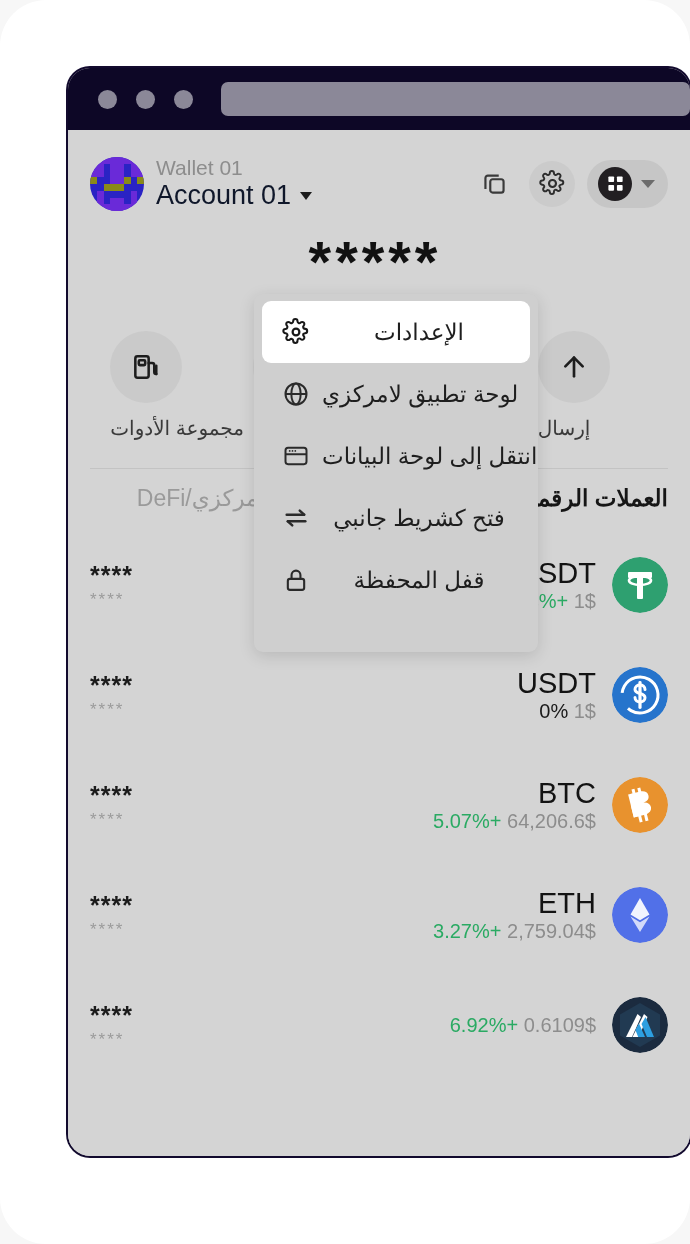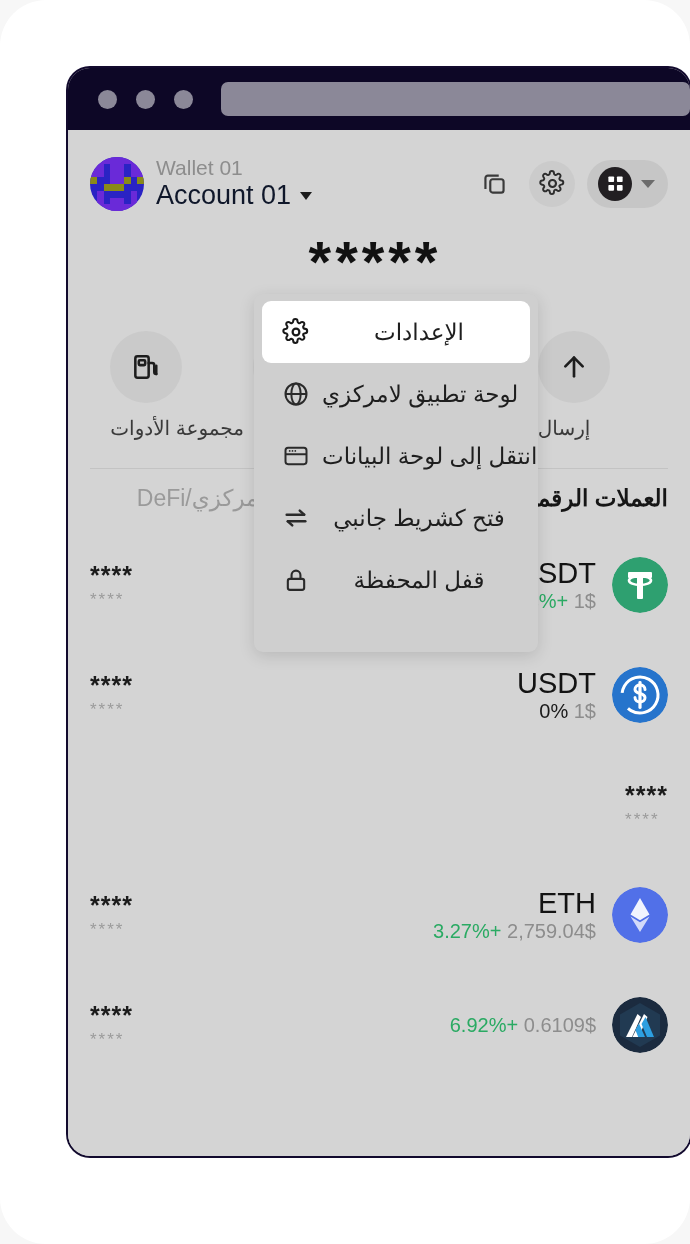--- a/index.html
+++ b/index.html
@@ -319,20 +319,42 @@
               </div>
             </div>
           </div>
           <div class="tk-left">
             <div class="tk-amt">****</div>
             <div class="tk-fiat">****</div>
           </div>
         </div>
 
         <div class="token-row">
+          <div class="tk-right">
+            <div class="tk-logo">
+              <svg width="56" height="56" viewBox="0 0 56 56">
+                <circle cx="28" cy="28" r="28" fill="#e8922e"></circle>
+                <g transform="rotate(-14 28 28)">
+                  <rect x="23.5" y="11" width="3" height="7" fill="#fff"></rect>
+                  <rect x="29.5" y="11" width="3" height="7" fill="#fff"></rect>
+                  <rect x="23.5" y="38" width="3" height="7" fill="#fff"></rect>
+                  <rect x="29.5" y="38" width="3" height="7" fill="#fff"></rect>
+                  <path d="M19 15h12.5c4.2 0 7 2.2 7 5.7s-2.8 5.6-6.5 5.6h-9.5V15zM19 26.3h11.5c4.6 0 7.6 2.3 7.6 6.1s-3 6.2-7.8 6.2H19V26.3z" fill="#fff"></path>
+                  <rect x="19" y="15" width="4.6" height="23.6" fill="#fff"></rect>
+                </g>
+              </svg>
+            </div>
+            <div class="tk-meta">
+              <div class="tk-sym">BTC</div>
+              <div class="tk-sub">
+                <span class="pct">5.07%+</span>
+                <span>64,206.6$</span>
+              </div>
+            </div>
+          </div>
           <div class="tk-left">
             <div class="tk-amt">****</div>
             <div class="tk-fiat">****</div>
           </div>
         </div>
 
         <div class="token-row">
           <div class="tk-right">
             <div class="tk-logo">
               <svg width="56" height="56" viewBox="0 0 56 56">

